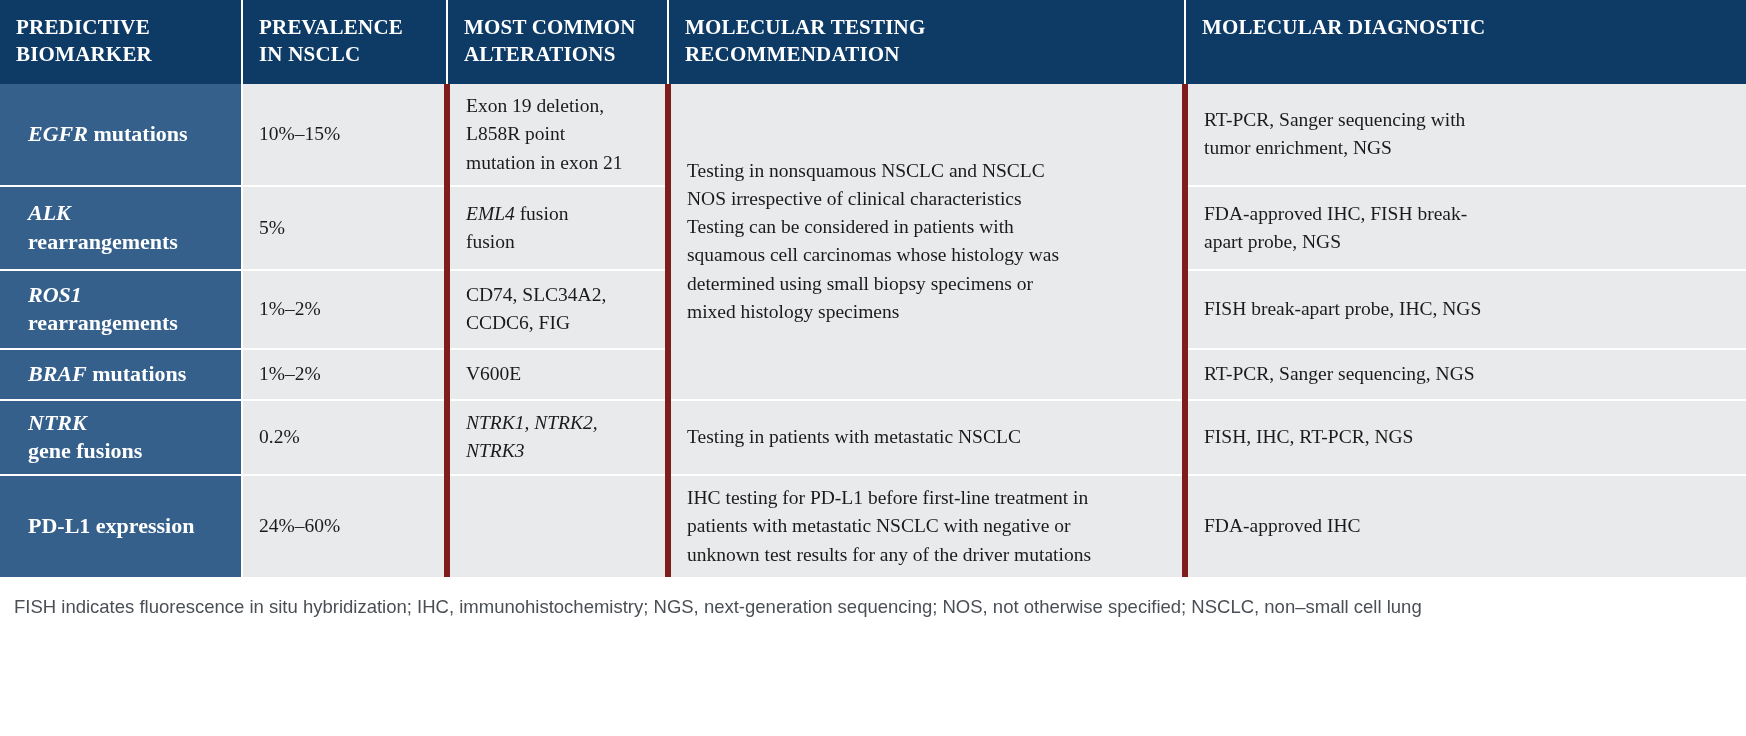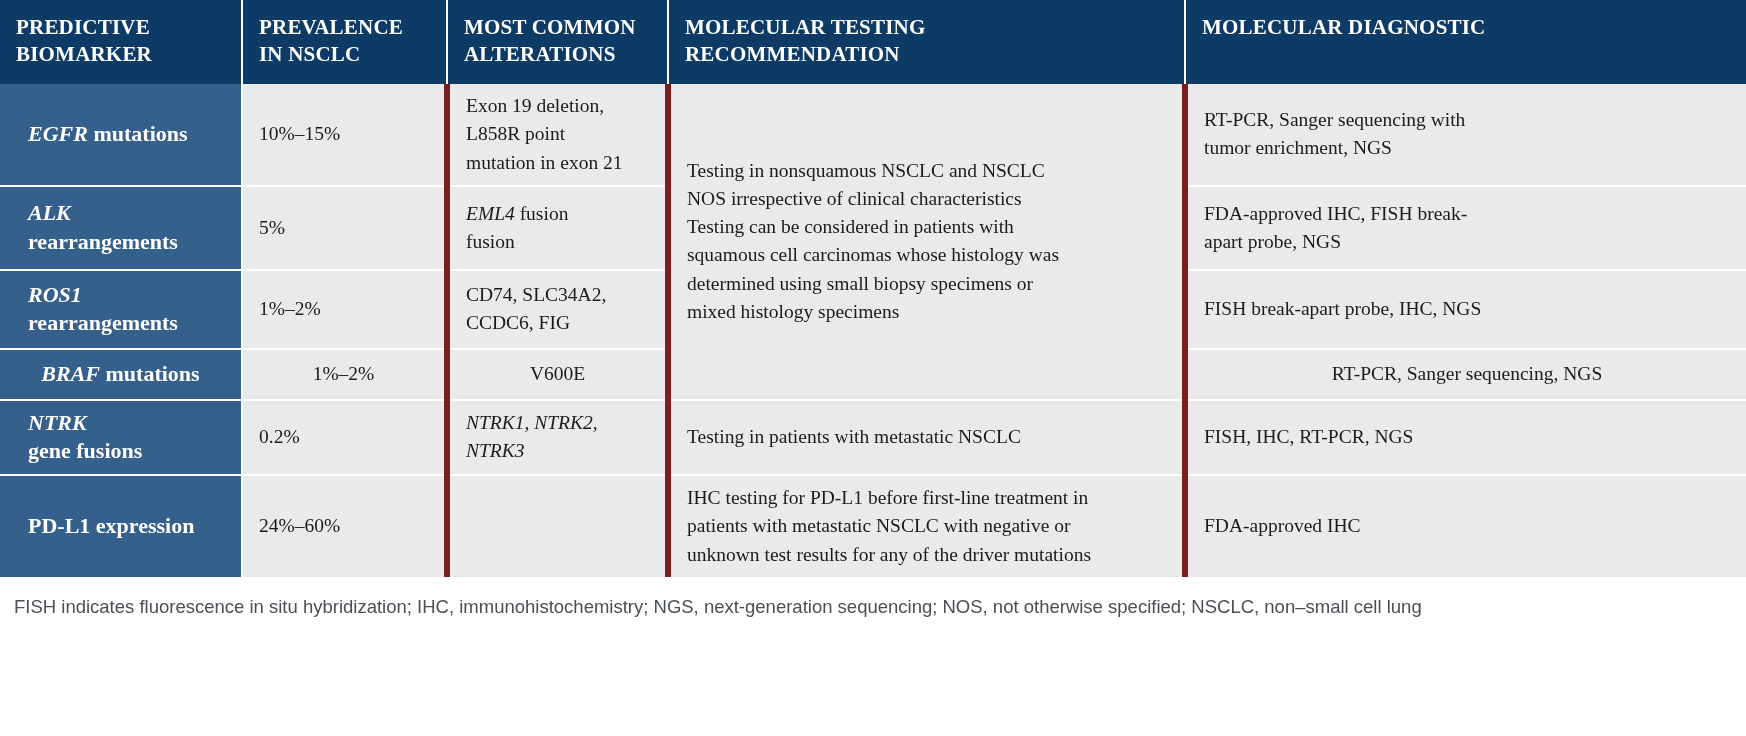--- a/index.html
+++ b/index.html
@@ -179,21 +179,21 @@
         <td class="prev-cell">1%–2%</td>
         <td class="alt-cell">
           <span class="nowrapline">CD74, SLC34A2,</span>
           <span class="nowrapline">CCDC6, FIG</span>
         </td>
         <td class="diag-cell">
           <span class="nowrapline">FISH break-apart probe, IHC, NGS</span>
         </td>
       </tr>
 
-      <tr style="height:51px;text-align:center;">
+      <tr style="height:51px;">
         <td class="biomarker-cell">
           <span class="gene">BRAF</span><span class="plain"> mutations</span>
         </td>
         <td class="prev-cell">1%–2%</td>
         <td class="alt-cell">
           <span class="nowrapline">V600E</span>
         </td>
         <td class="diag-cell">
           <span class="nowrapline">RT-PCR, Sanger sequencing, NGS</span>
         </td>

